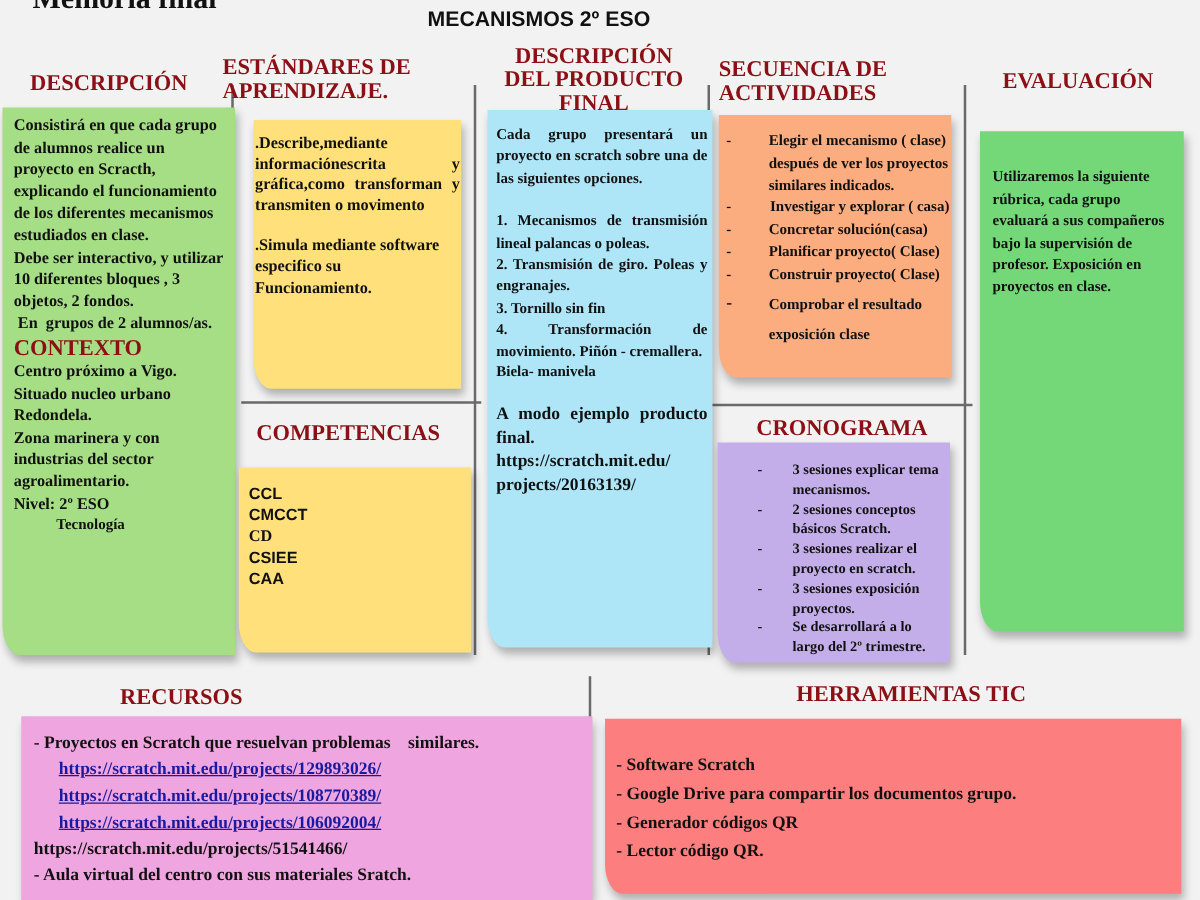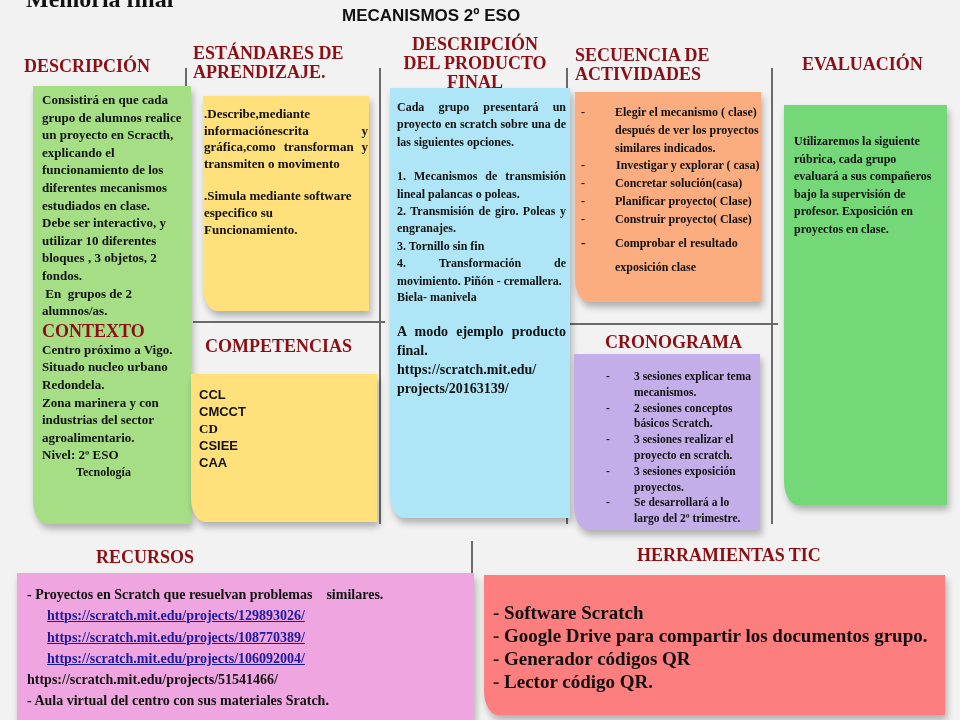--- a/index.html
+++ b/index.html
@@ -36,35 +36,35 @@
 
 <div class="vline" style="left:185px; top:68px; height:456px;"></div>
 <div class="vline" style="left:379px; top:68px; height:456px;"></div>
 <div class="vline" style="left:566px; top:68px; height:456px;"></div>
 <div class="vline" style="left:771px; top:68px; height:456px;"></div>
 <div class="hline" style="left:193px; top:321px; width:192px;"></div>
 <div class="hline" style="left:568px; top:323px; width:210px;"></div>
 <div class="vline" style="left:471px; top:541px; height:179px;"></div>
 
 <div class="abs heading" style="left:24px; top:57px;">DESCRIPCIÓN</div>
-<div class="note green" style="left:33px; top:86px; width:158px; height:438px;">
+<div class="note green" style="left:2px; top:86px; width:186px; height:438px;">
   <div class="note-text" style="padding:5px 6px 0 9px; font-size:13px; line-height:17.6px;">
     <div>Consistirá en que cada grupo de alumnos realice un proyecto en Scracth, explicando el funcionamiento de los diferentes mecanismos estudiados  en clase.</div>
     <div>Debe ser interactivo, y utilizar   10 diferentes bloques , 3 objetos, 2 fondos.</div>
     <div style="white-space:pre-wrap;"> En  grupos de 2 alumnos/as.</div>
     <div class="heading" style="font-size:18px; line-height:20px; margin-top:1px;">CONTEXTO</div>
     <div>Centro próximo a Vigo.</div>
     <div>Situado nucleo urbano Redondela.</div>
     <div>Zona marinera y con industrias del sector agroalimentario.</div>
     <div>Nivel: 2º ESO</div>
     <div style="padding-left:34px; font-size:12px;">Tecnología</div>
   </div>
 </div>
 
-<div class="abs heading" style="left:193px; top:44px; width:175px;">ESTÁNDARES DE APRENDIZAJE.</div>
+<div class="abs heading" style="left:178px; top:44px; width:175px;">ESTÁNDARES DE APRENDIZAJE.</div>
 <div class="note yellow" style="left:203px; top:96px; width:166px; height:215px;"></div>
 <div class="abs note-text just" style="left:204px; top:106px; width:164px; font-size:13px; line-height:16.6px;">
   <div>.Describe,mediante informaciónescrita y gráfica,como transforman y transmiten o movimento</div>
   <div style="height:16px;"></div>
   <div style="text-align:left;">.Simula mediante software especifico su Funcionamiento.</div>
 </div>
 
 <div class="abs heading" style="left:205px; top:337px;">COMPETENCIAS</div>
 <div class="note yellow" style="left:191px; top:374px; width:186px; height:148px;">
   <div class="sans note-text" style="padding:12px 8px; font-size:13px; line-height:17px;">
@@ -130,19 +130,19 @@
     <div><a class="link">https://scratch.mit.edu/projects/129893026/</a></div>
     <div><a class="link">https://scratch.mit.edu/projects/108770389/</a></div>
     <div><a class="link">https://scratch.mit.edu/projects/106092004/</a></div>
     <div>https://scratch.mit.edu/projects/51541466/</div>
     <div>- Aula virtual del centro con sus materiales Sratch.</div>
   </div>
 </div>
 
 <div class="abs heading" style="left:637px; top:546px;">HERRAMIENTAS TIC</div>
 <div class="note red" style="left:484px; top:575px; width:461px; height:140px;">
-  <div class="note-text" style="padding:26px 6px 0 9px; font-size:19px; line-height:23px;">
+  <div class="note-text" style="padding:26px 6px 0 9px; font-size:14px; line-height:23px;">
     <div>- Software Scratch</div>
     <div>- Google Drive para compartir los documentos grupo.</div>
     <div>- Generador códigos QR</div>
     <div>- Lector código QR.</div>
   </div>
 </div>
 
 </body></html>

